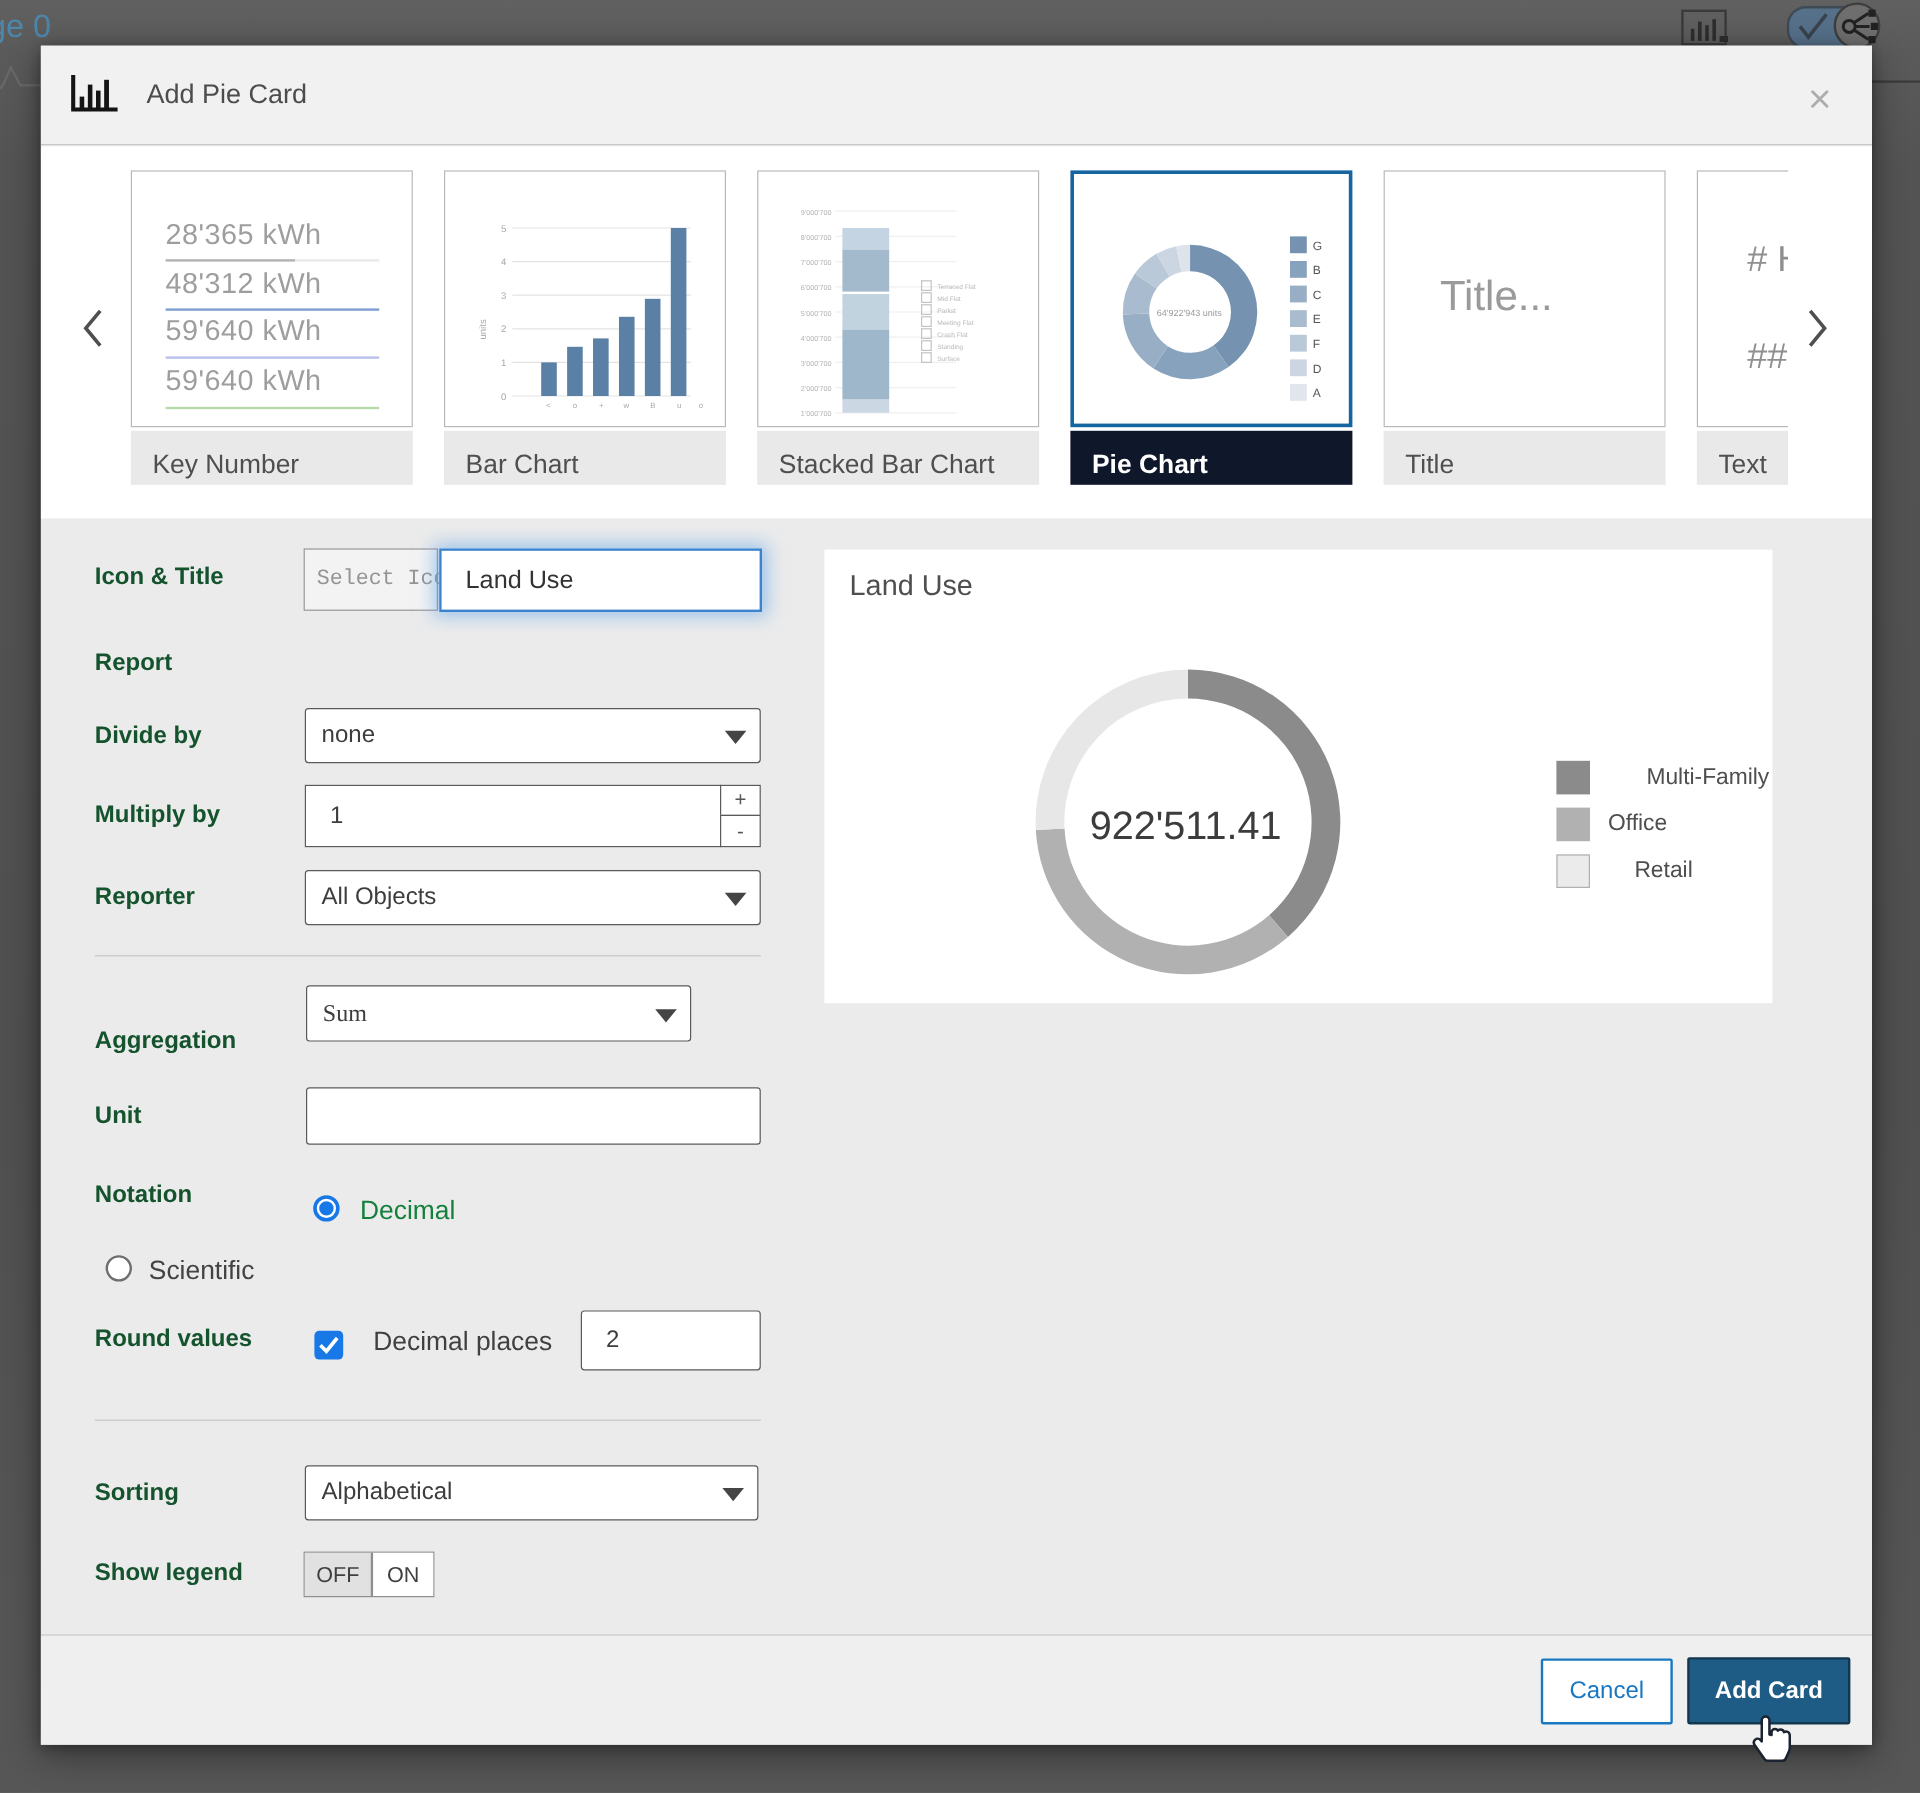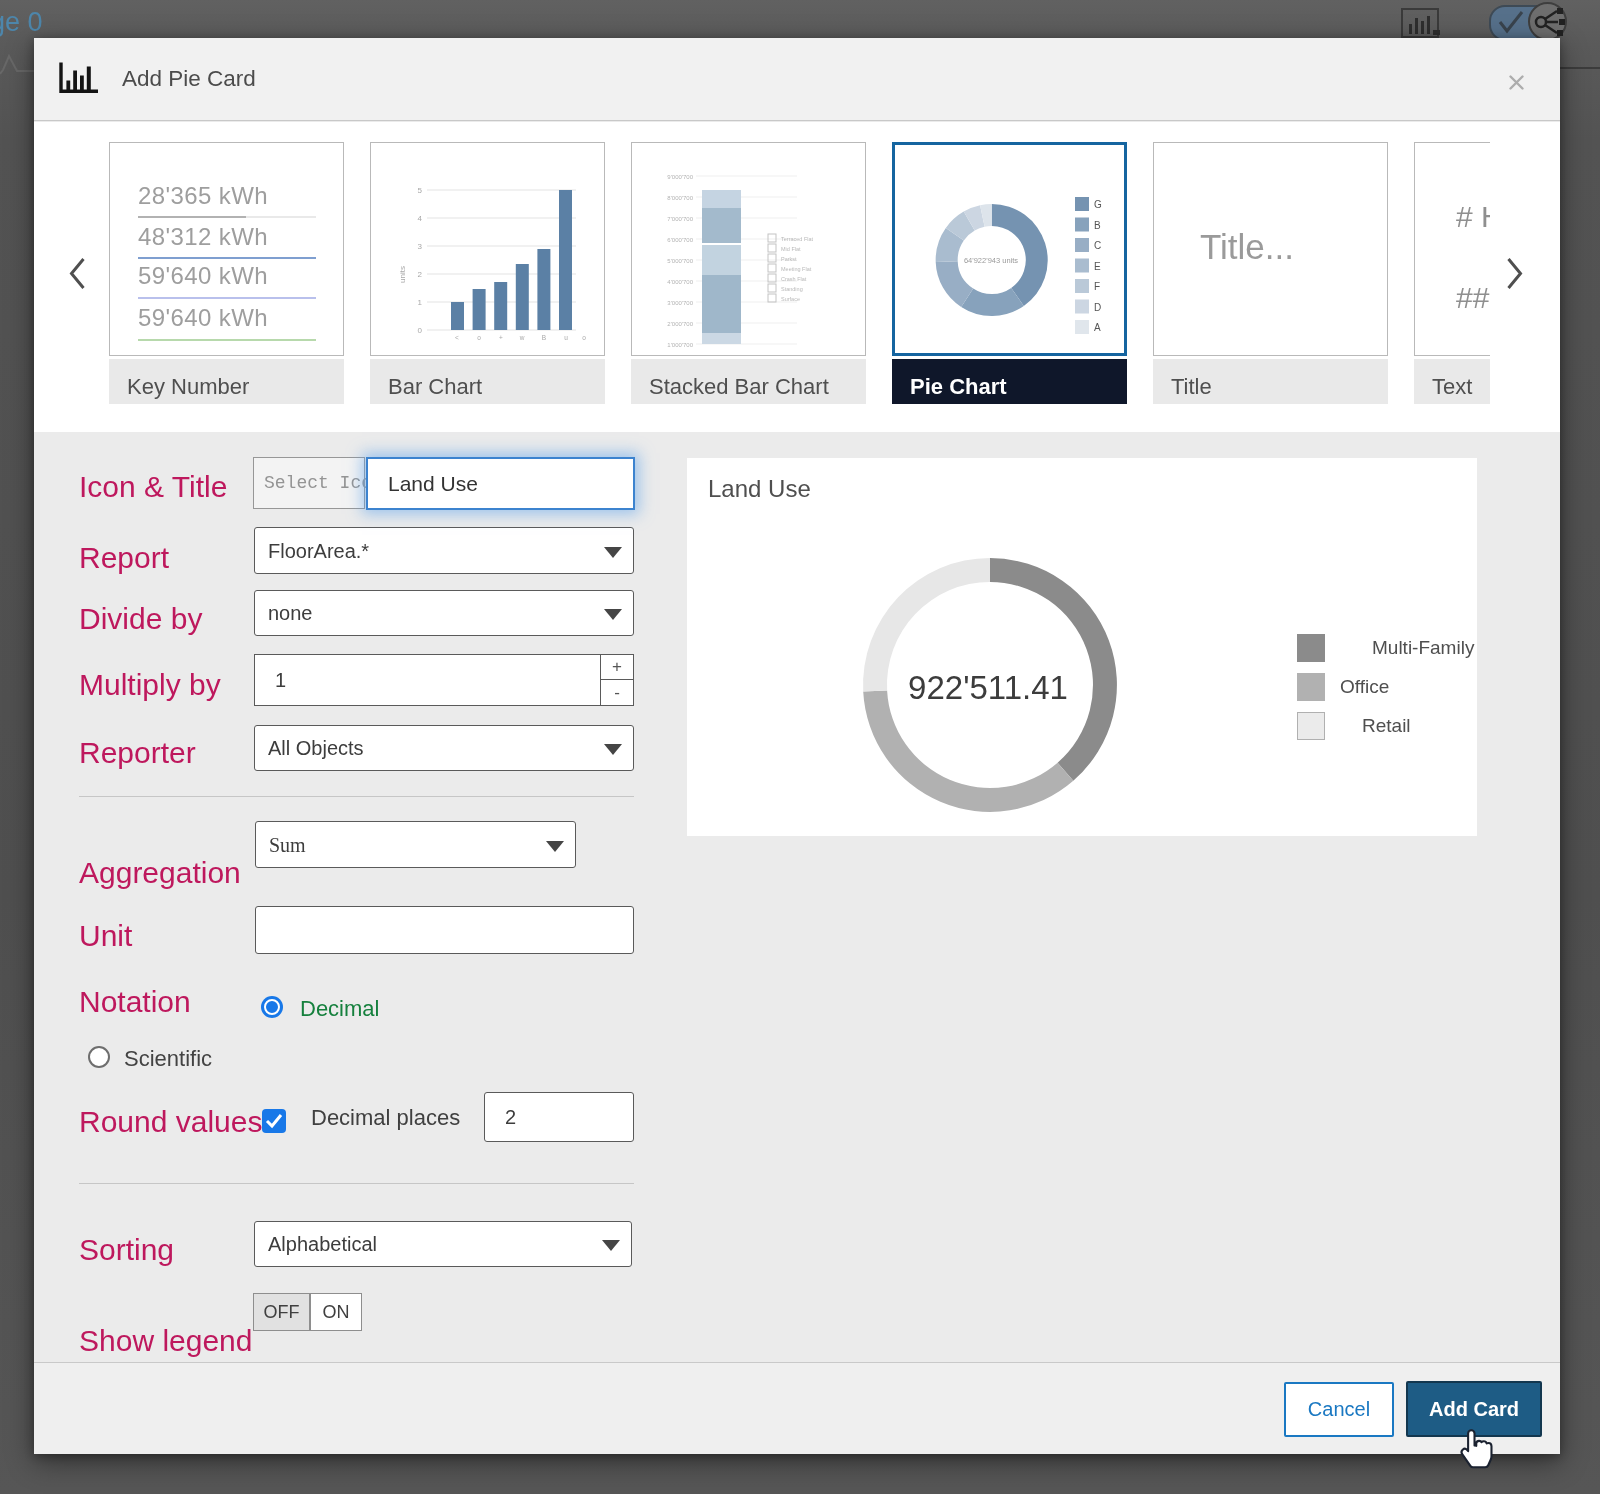--- a/index.html
+++ b/index.html
@@ -10,21 +10,21 @@
 #mhead{position:absolute;left:0;top:0;width:100%;height:83px;background:#f1f1f1;border-bottom:1px solid #c8c8c8;box-sizing:border-box;}
 #mtitle{position:absolute;left:88px;top:28px;font-size:22.5px;color:#4c4c4c;}
 #band{position:absolute;left:0;top:84px;width:100%;height:310px;background:#fff;}
 .card{position:absolute;top:104px;width:235px;}
 .thumb{position:relative;height:214px;background:#fff;border:1px solid #b9b9b9;box-sizing:border-box;overflow:hidden;}
 .clabel{margin-top:3px;height:45px;background:#e9e9e9;color:#4f4f4f;font-size:22px;line-height:55px;padding-left:18px;}
 .sel .thumb{border:3px solid #1565a0;}
 .sel .clabel{background:#0f172a;color:#fff;font-weight:bold;}
 .knrow{position:absolute;left:28px;font-size:24px;color:#9e9e9e;letter-spacing:0.4px;white-space:nowrap;}
 .knline{position:absolute;left:28px;height:2px;}
-.flabel{position:absolute;left:45px;font-size:30px;color:#be185d;white-space:nowrap;}
+.flabel{position:absolute;left:45px;font-size:20px;color:#14532d;white-space:nowrap;font-weight:bold;}
 .inp{position:absolute;background:#fff;border:1px solid #5a5a5a;border-radius:3px;box-sizing:border-box;
   font-size:20px;color:#3d3d3d;}
 .inp .txt{position:absolute;left:13px;top:50%;transform:translateY(-50%);white-space:nowrap;}
 .caret{position:absolute;right:11px;top:50%;margin-top:-4px;width:0;height:0;
   border-left:9px solid transparent;border-right:9px solid transparent;border-top:11px solid #454545;}
 .divider{position:absolute;left:45px;width:555px;height:1px;background:#c6c6c6;}
 #preview{position:absolute;left:653px;top:420px;width:790px;height:378px;background:#fff;}
 .legsq{position:absolute;width:28px;height:28px;box-sizing:border-box;}
 .leglab{position:absolute;font-size:19px;color:#4f4f4f;}
 #cancel{position:absolute;left:1250px;top:1344px;width:110px;height:55px;background:#fff;border:2px solid #1a78c2;
@@ -241,24 +241,20 @@
  <div class="flabel" style="top:432px;">Icon &amp; Title</div>
  <div class="abs" style="left:219px;top:419px;width:112px;height:52px;background:#f3f3f3;border:1px solid #979797;box-sizing:border-box;font-family:Liberation Mono, monospace;">
    <div style="position:absolute;left:10px;top:50%;transform:translateY(-50%);font-size:18px;color:#949494;white-space:nowrap;">Select Icon</div>
  </div>
  <div class="abs" style="left:332px;top:419px;width:269px;height:53px;background:#fff;border:2px solid #3c83cf;box-sizing:border-box;
    box-shadow:0 0 14px 4px rgba(90,160,235,.55);z-index:3;">
    <div style="position:absolute;left:20px;top:50%;transform:translateY(-50%);font-size:21px;color:#333;">Land Use</div>
  </div>
 
  <div class="flabel" style="top:503px;">Report</div>
- <div class="inp" style="left:220px;top:489px;width:380px;height:47px;">
-      <div class="txt">FloorArea.*</div>
-      <div class="caret"></div>
-    </div>
 
  <div class="flabel" style="top:564px;">Divide by</div>
  <div class="inp" style="left:220px;top:552px;width:380px;height:46px;">
       <div class="txt">none</div>
       <div class="caret"></div>
     </div>
 
  <div class="flabel" style="top:630px;text-align:center;">Multiply by</div>
  <div class="inp" style="left:220px;top:616px;width:347px;height:52px;border-radius:0;">
       <div class="txt" style="left:20px;">1</div>
@@ -303,21 +299,21 @@
     </div>
 
  <div class="divider" style="top:1145px;"></div>
 
  <div class="flabel" style="top:1195px;">Sorting</div>
  <div class="inp" style="left:220px;top:1183px;width:378px;height:46px;">
       <div class="txt">Alphabetical</div>
       <div class="caret"></div>
     </div>
 
- <div class="flabel" style="top:1262px;margin-top:24px;">Show legend</div>
+ <div class="flabel" style="top:1262px;">Show legend</div>
  <div class="abs" style="left:219px;top:1255px;width:109px;height:38px;border:1px solid #8e8e8e;box-sizing:border-box;">
   <div style="position:absolute;left:0;top:0;width:57px;height:36px;background:#e1e1e1;border-right:2px solid #8e8e8e;box-sizing:border-box;text-align:center;line-height:36px;font-size:18px;color:#3f3f3f;">OFF</div>
   <div style="position:absolute;left:57px;top:0;width:50px;height:36px;background:#fff;text-align:center;line-height:36px;font-size:18px;color:#3f3f3f;">ON</div>
  </div>
 
  <div id="preview">
   <div style="position:absolute;left:21px;top:17px;font-size:24px;color:#4f4f4f;">Land Use</div>
   <svg style="position:absolute;left:168px;top:92px;" width="270" height="270" viewBox="0 0 270 270">
    <path d="M135.0,8.0 A127,127 0 0 1 218.3,230.8 L202.6,212.7 A103,103 0 0 0 135.0,32.0 Z" fill="#8b8b8b"></path>
    <path d="M218.3,230.8 A127,127 0 0 1 8.2,141.6 L32.1,140.4 A103,103 0 0 0 202.6,212.7 Z" fill="#b1b1b1"></path>

